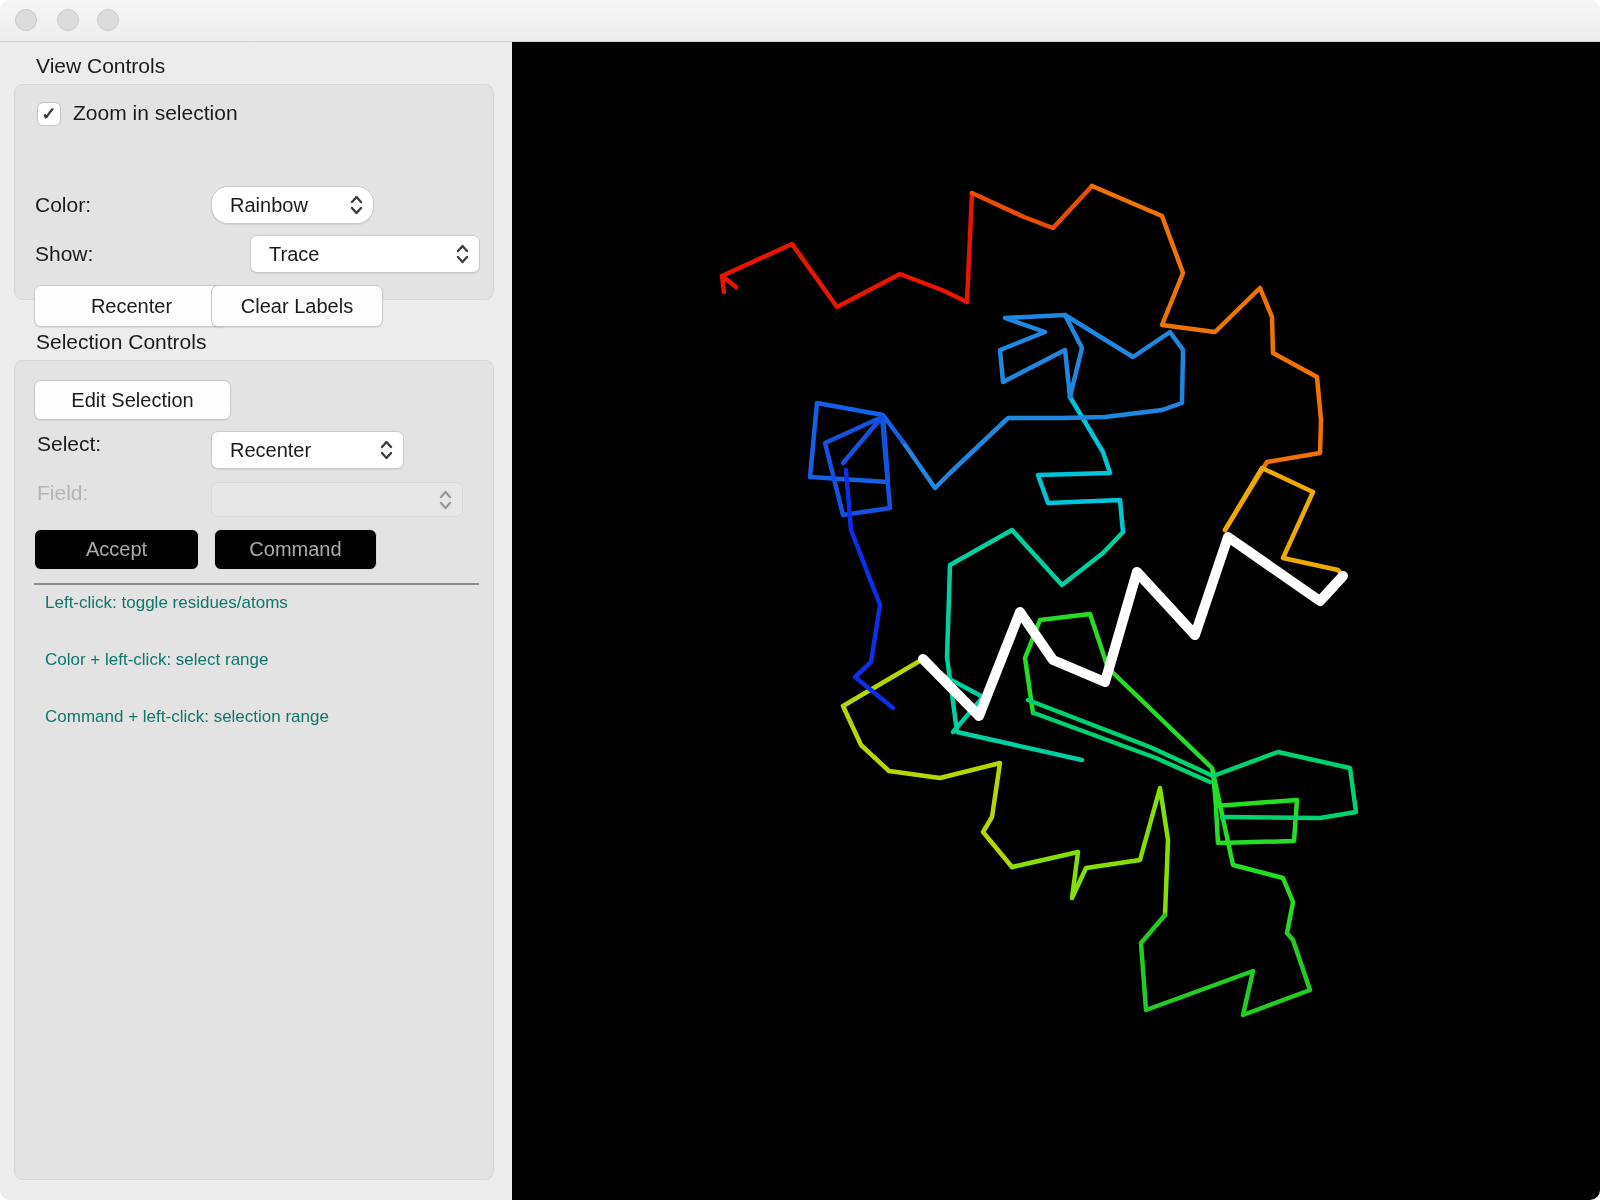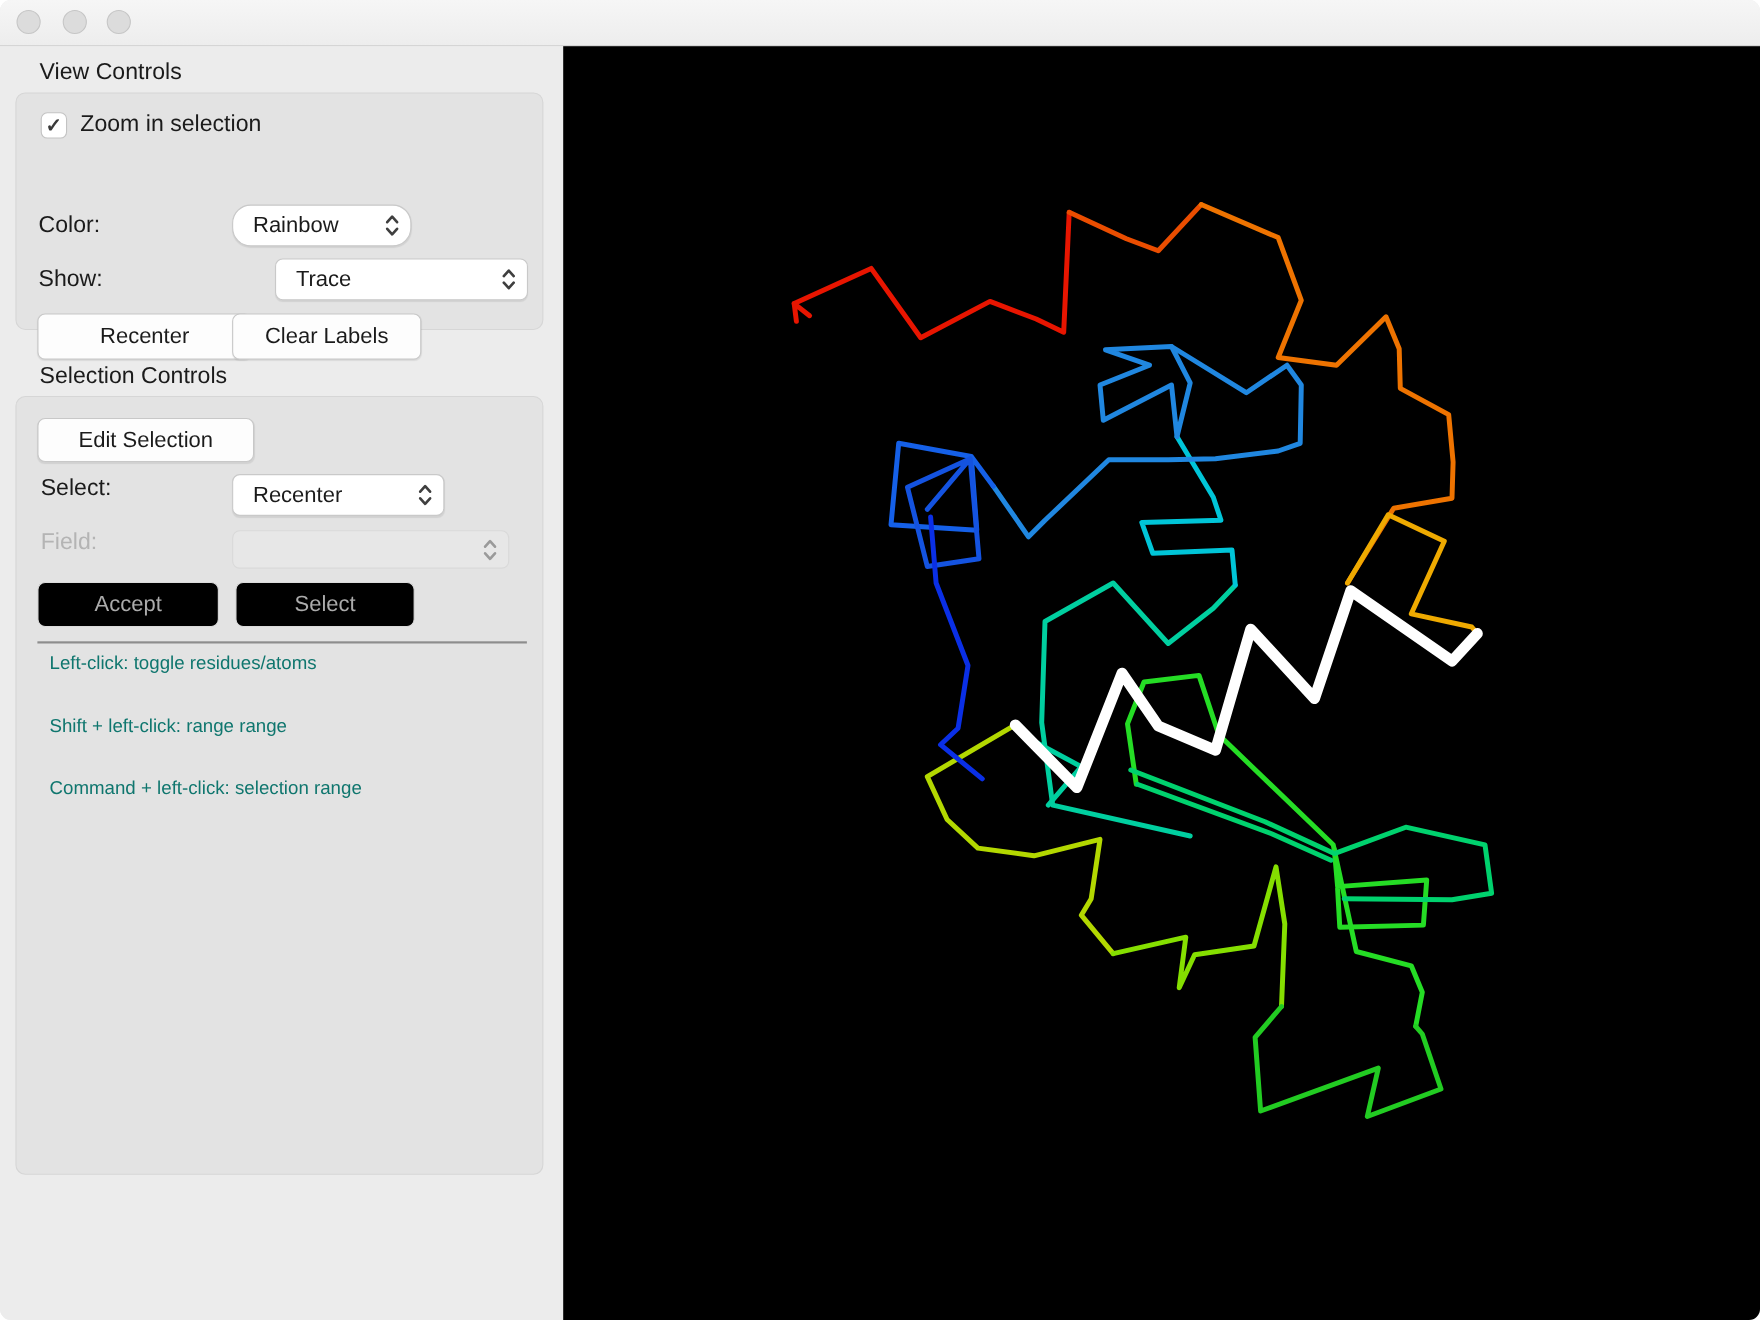--- a/index.html
+++ b/index.html
@@ -12,21 +12,21 @@
   .traffic { position:absolute; top:9px; width:22px; height:22px; border-radius:50%;
              background:#dcdcdc; border:1px solid #c6c6c6; }
   .traffic.close { left:15px; } .traffic.min { left:57px; } .traffic.zoom { left:97px; }
 
   
   .sidebar { position:absolute; left:0; top:42px; width:512px; height:1158px; background:#ececec; }
   .side-label { position:absolute; font-size:21px; color:#1b1b1b; white-space:nowrap; }
   .groupbox { position:absolute; left:14px; width:480px; background:#e3e3e3;
               border:1px solid #d6d6d6; border-radius:9px; }
   #gb-view { top:42px; height:216px; }
-  #gb-select { top:318px; height:708px; }
+  #gb-select { top:318px; height:820px; }
 
   .btn { position:absolute; display:flex; align-items:center; justify-content:center;
          background:#fdfdfd; border:1px solid #c8c8c8; border-radius:7px;
          font-size:20px; color:#1b1b1b; box-shadow:0 1px 1px rgba(0,0,0,0.08); cursor:default; }
   .btn.disabled { background:#000000; border-color:#dbdbdb; color:#ababab; box-shadow:none; }
 
   .dropdown { position:absolute; display:flex; align-items:center;
               background:#ffffff; border:1px solid #c9c9c9; border-radius:7px;
               font-size:20px; color:#1b1b1b; box-shadow:0 1px 1px rgba(0,0,0,0.08); }
   .dropdown .dd-text { padding-left:18px; flex:1 1 auto; }
@@ -122,26 +122,26 @@
           <svg width="15" height="24" viewBox="0 0 15 24">
               <g fill="none" stroke="#9a9a9a" stroke-width="2.4" stroke-linecap="round" stroke-linejoin="round">
                 <polyline points="3,9 7.5,4 12,9"></polyline>
                 <polyline points="3,15 7.5,20 12,15"></polyline>
               </g>
             </svg>
         </span>
       </div>
 
       <div class="btn disabled" style="left:19px; top:168px; width:165px; height:41px;">Accept</div>
-      <div class="btn disabled" style="left:199px; top:168px; width:163px; height:41px;">Select</div>
+      <div class="btn disabled" style="left:199px; top:168px; width:163px; height:41px;">Command</div>
 
       <div class="divider" style="left:19px; top:222px;"></div>
 
       <div class="help" style="left:30px; top:232px;">Left-click: toggle residues/atoms</div>
-      <div class="help" style="left:30px; top:289px;">Shift + left-click: range range</div>
+      <div class="help" style="left:30px; top:289px;">Color + left-click: select range</div>
       <div class="help" style="left:30px; top:346px;">Command + left-click: selection range</div>
     </div>
   </div>
 
   <div class="viewport">
     <svg id="trace-svg" width="1088" height="1158" viewBox="512 42 1088 1158">
         <polyline points="724,292 722,276 736,287" fill="none" stroke="#e81500" stroke-width="4.5" stroke-linejoin="round" stroke-linecap="round"></polyline>
         <polyline points="722,276 792,244 837,307 900,274 942,290 967,302 972,193" fill="none" stroke="#e81500" stroke-width="4.5" stroke-linejoin="round" stroke-linecap="round"></polyline>
         <polyline points="972,193 1024,217 1053,228 1092,186" fill="none" stroke="#ea4d00" stroke-width="4.5" stroke-linejoin="round" stroke-linecap="round"></polyline>
         <polyline points="1092,186 1162,216 1183,273 1162,325 1215,332 1260,288 1272,317 1273,353 1317,377 1321,420 1320,453 1267,462 1225,530" fill="none" stroke="#ee7300" stroke-width="4.5" stroke-linejoin="round" stroke-linecap="round"></polyline>

